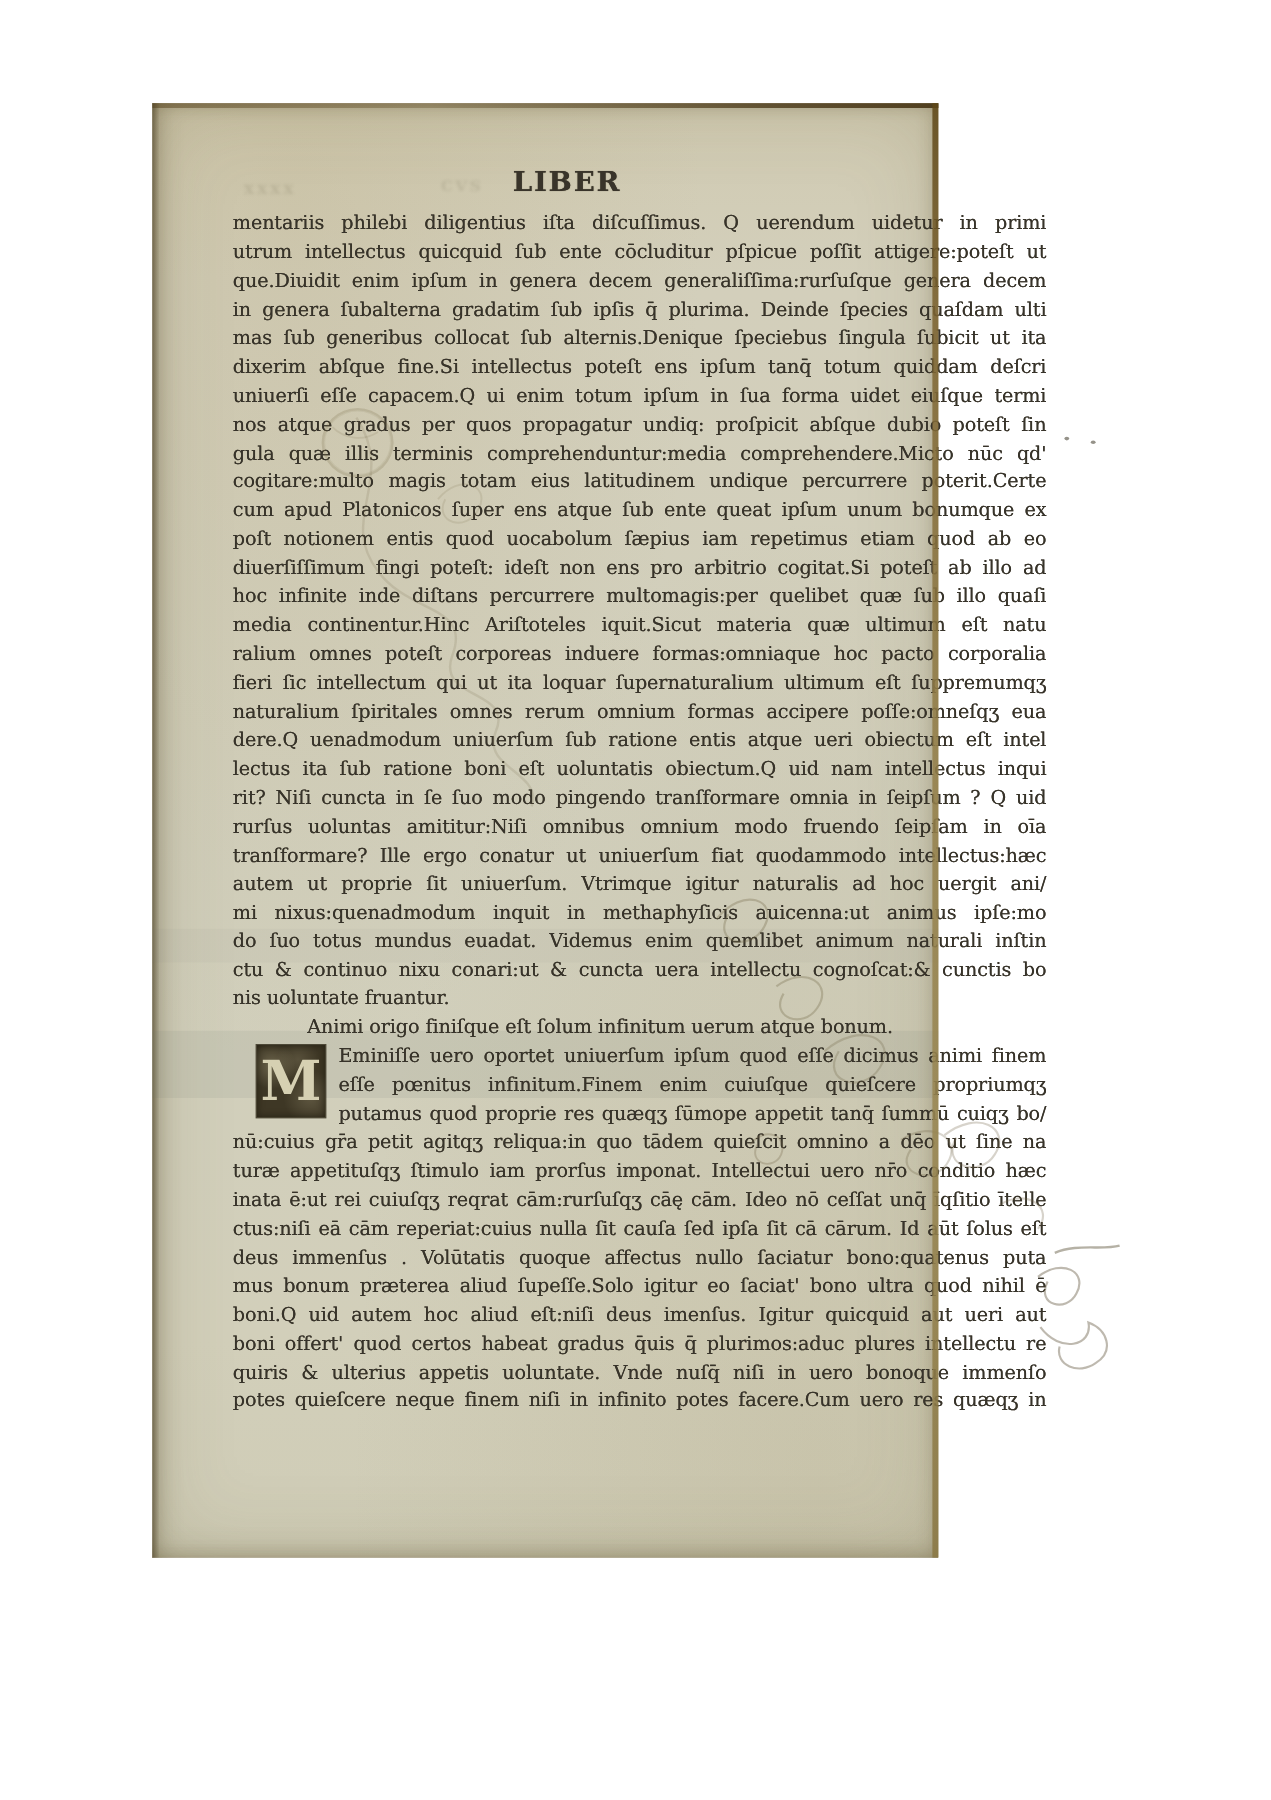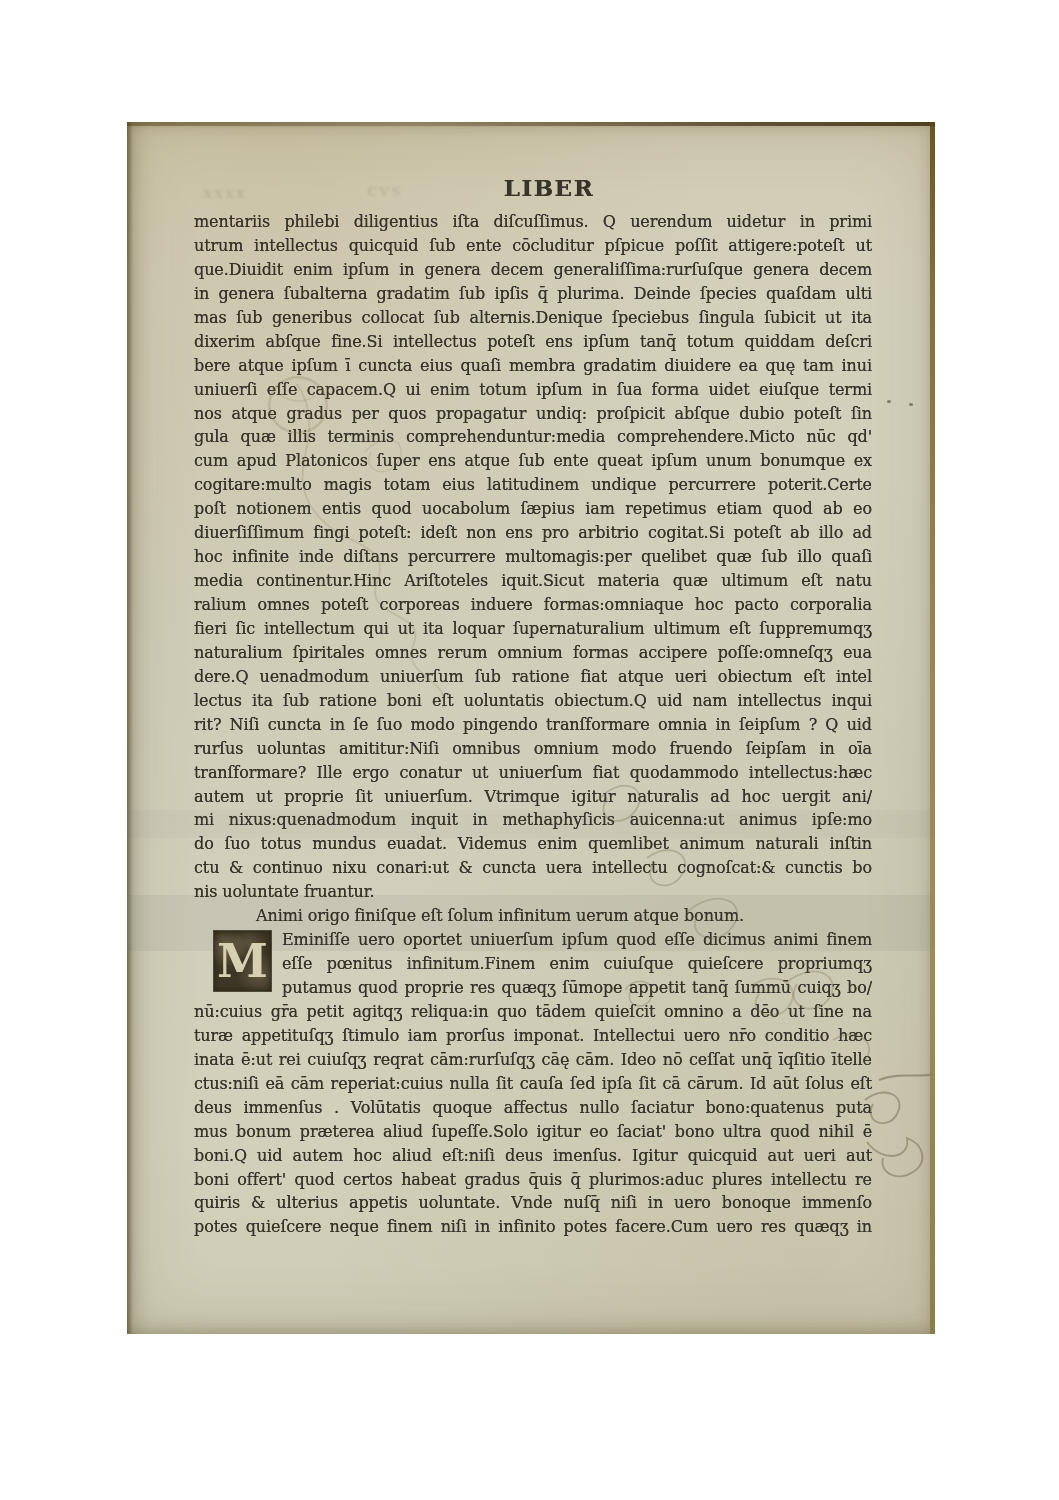--- a/index.html
+++ b/index.html
@@ -1,29 +1,29 @@
 <!DOCTYPE html>
 <html><head>
 <meta charset="utf-8">
 <style>
   html,body{margin:0;padding:0;background:#ffffff;}
   .stage{position:relative;width:1059px;height:1500px;background:#ffffff;overflow:hidden;
          font-family:"DejaVu Serif","Liberation Serif",serif;}
   
-  .page{position:absolute;left:127px;top:86px;width:808px;height:1212px;
+  .page{position:absolute;left:127px;top:86px;width:655px;height:1212px;
         background:
           radial-gradient(ellipse at 18% 8%, rgba(176,158,110,0.18), transparent 45%),
           radial-gradient(ellipse at 85% 95%, rgba(150,135,90,0.14), transparent 50%),
           linear-gradient(180deg,#d0cab1 0%,#d3cfbb 12%,#d1cfbc 55%,#d2cfba 85%,#cfccb6 100%);
         box-shadow:
           inset 0 0 70px rgba(100,88,52,0.20),
           inset 12px 0 20px -8px rgba(80,68,38,0.35),
           inset -8px 0 16px -6px rgba(96,80,40,0.28),
           inset 0 -10px 22px -8px rgba(100,88,52,0.25),
-          inset 0 8px 14px -6px rgba(110,95,55,0.22); margin-top: 36px;}
+          inset 0 8px 14px -6px rgba(110,95,55,0.22);}
   .top-edge{position:absolute;left:0;top:0;width:100%;height:4px;
         background:linear-gradient(90deg,rgba(92,72,34,0.55) 0%,rgba(92,72,34,0.35) 35%,rgba(70,52,20,0.75) 78%,rgba(70,52,20,0.9) 100%);}
   .fore-edge{position:absolute;right:0;top:0;width:5px;height:100%;
         background:linear-gradient(180deg,#5e4717 0%,#7c6330 14%,#95804a 45%,#9a8752 70%,#8a7743 100%);
         opacity:0.85;}
   .gutter-edge{position:absolute;left:0;top:0;width:6px;height:100%;
         background:linear-gradient(90deg,rgba(60,48,22,0.45),rgba(60,48,22,0));}
   
   .liber{position:absolute;left:0;top:52px;width:100%;text-align:center;padding-left:36px;
          box-sizing:border-box;font-size:23px;font-weight:bold;letter-spacing:1.5px;
@@ -81,34 +81,33 @@
     <div class="band b1"></div>
 
     <div class="textblock">
       <div>
           <div class="tline">mentariis philebi diligentius iſta diſcuſſimus.  Q uerendum uidetur in primi</div>
           <div class="tline">utrum intellectus quicquid ſub ente cōcluditur pſpicue poſſit attigere:poteſt ut</div>
           <div class="tline">que.Diuidit enim ipſum in genera decem generaliſſima:rurſuſque genera decem</div>
           <div class="tline">in genera ſubalterna gradatim ſub ipſis q̄ plurima. Deinde ſpecies quaſdam ulti</div>
           <div class="tline">mas ſub generibus collocat ſub alternis.Denique ſpeciebus ſingula ſubicit ut ita</div>
           <div class="tline">dixerim abſque fine.Si intellectus poteſt ens ipſum tanq̄ totum quiddam deſcri</div>
-          <div class="tline">bere atque ipſum ī cuncta eius quaſi membra gradatim diuidere ea quę tam inui</div>
           <div class="tline">uniuerſi eſſe capacem.Q ui enim totum ipſum in ſua forma uidet eiuſque termi</div>
           <div class="tline">nos atque gradus per quos propagatur undiq: proſpicit abſque dubio poteſt ſin</div>
           <div class="tline">gula quæ illis terminis comprehenduntur:media comprehendere.Micto nūc qd'</div>
+          <div class="tline">cogitare:multo magis totam eius latitudinem undique percurrere poterit.Certe</div>
           <div class="tline">cum apud Platonicos ſuper ens atque ſub ente queat ipſum unum bonumque ex</div>
-          <div class="tline">cogitare:multo magis totam eius latitudinem undique percurrere poterit.Certe</div>
           <div class="tline">poſt notionem entis quod uocabolum ſæpius iam repetimus etiam quod ab eo</div>
           <div class="tline">diuerſiſſimum fingi poteſt: ideſt non ens pro arbitrio cogitat.Si poteſt ab illo ad</div>
           <div class="tline">hoc infinite inde diſtans percurrere multomagis:per quelibet quæ ſub illo quaſi</div>
           <div class="tline">media continentur.Hinc Ariſtoteles iquit.Sicut materia quæ ultimum eſt natu</div>
           <div class="tline">ralium omnes poteſt corporeas induere formas:omniaque hoc pacto corporalia</div>
           <div class="tline">fieri ſic intellectum qui ut ita loquar ſupernaturalium ultimum eſt ſuppremumqʒ</div>
           <div class="tline">naturalium ſpiritales omnes rerum omnium formas accipere poſſe:omneſqʒ eua</div>
-          <div class="tline">dere.Q uenadmodum uniuerſum ſub ratione fiat atque ueri obiectum eſt intel</div>
+          <div class="tline">dere.Q uenadmodum uniuerſum ſub ratione entis atque ueri obiectum eſt intel</div>
           <div class="tline">lectus ita ſub ratione boni eſt uoluntatis obiectum.Q uid nam intellectus inqui</div>
           <div class="tline">rit? Niſi cuncta in ſe ſuo modo pingendo tranſformare omnia in ſeipſum ? Q uid</div>
           <div class="tline">rurſus uoluntas amititur:Niſi omnibus omnium modo fruendo ſeipſam in oīa</div>
           <div class="tline">tranſformare? Ille ergo conatur ut uniuerſum fiat quodammodo intellectus:hæc</div>
           <div class="tline">autem ut proprie ſit uniuerſum. Vtrimque igitur naturalis ad hoc uergit ani/</div>
           <div class="tline">mi nixus:quenadmodum inquit in methaphyſicis auicenna:ut animus ipſe:mo</div>
           <div class="tline">do ſuo totus mundus euadat. Videmus enim quemlibet animum naturali inſtin</div>
           <div class="tline">ctu &amp; continuo nixu conari:ut &amp; cuncta uera intellectu cognoſcat:&amp; cunctis bo</div>
         </div>
       <div class="tline short">nis uoluntate fruantur.</div>

